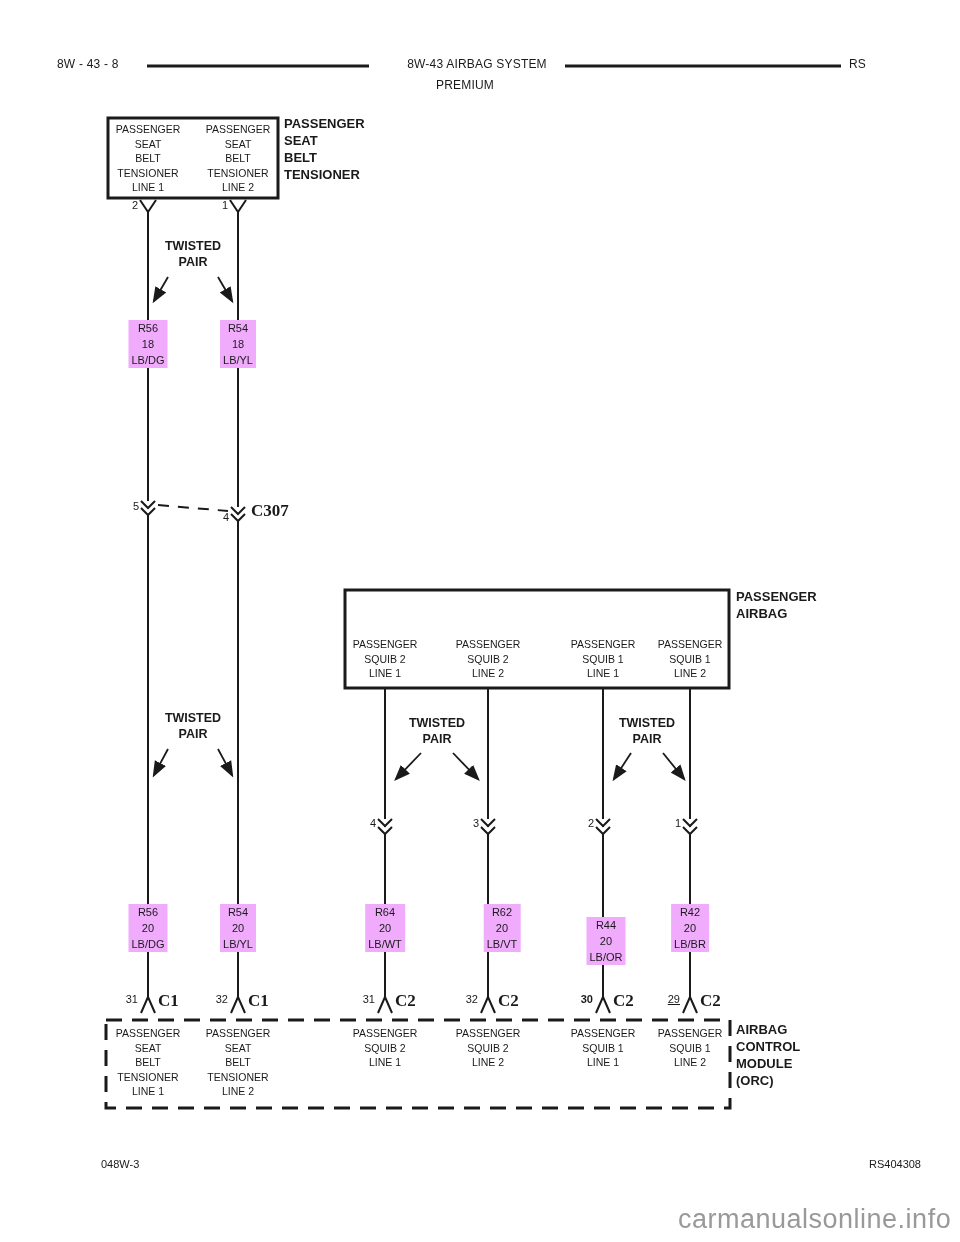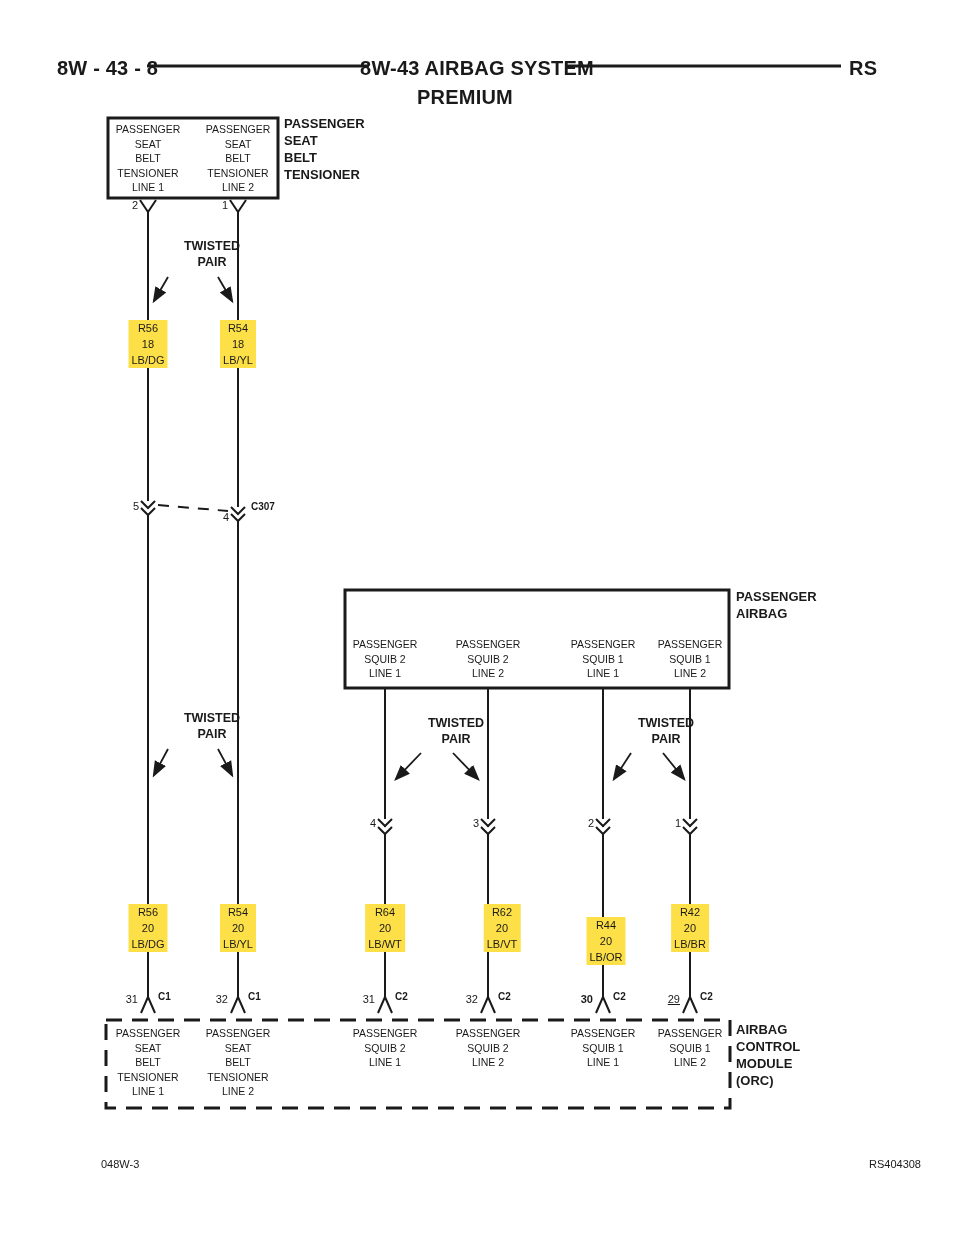--- a/index.html
+++ b/index.html
@@ -1,27 +1,27 @@
 <!DOCTYPE html>
 <html><head>
 <meta charset="utf-8">
 <style>
   html,body{margin:0;padding:0;background:#fff;}
   body{font-family:"Liberation Sans","DejaVu Sans",sans-serif;color:#1a1a1a;}
   #page{position:relative;width:960px;height:1242px;background:#fff;overflow:hidden;}
   .abs{position:absolute;}
   .ctr{transform:translateX(-50%);text-align:center;}
   .pre{white-space:pre-line;}
-  .hdr{font-size:20px;font-weight:bold;letter-spacing:.2px;}
+  .hdr{font-size:12px;font-weight:normal;letter-spacing:.2px;}
   .comp{font-size:10.5px;line-height:14.6px;}
   .side{font-size:13px;font-weight:bold;line-height:17px;}
-  .tp{font-size:12.5px;font-weight:bold;line-height:16px;margin-left:19px;}
-  .wlabel{font-size:11px;line-height:16px;background:#fde047;padding:0 3px;}
+  .tp{font-size:12.5px;font-weight:bold;line-height:16px;}
+  .wlabel{font-size:11px;line-height:16px;background:#f0abfc;padding:0 3px;}
   .pin{font-size:11px;text-align:right;}
-  .cname{font-size:10px;font-weight:bold;}
+  .cname{font-size:17px;font-weight:bold;font-family:Liberation Serif, serif;}
   .foot{font-size:11px;margin-left:44px;}
   .wm{font-size:27px;color:#999;letter-spacing:.5px;}
   svg{position:absolute;left:0;top:0;}
 </style>
 </head>
 <body>
 
 <div id="page">
 
   <svg width="960" height="1242" viewBox="0 0 960 1242">
@@ -87,21 +87,21 @@
         <line x1="421" y1="753" x2="396" y2="779" marker-end="url(#ah)"></line>
         <line x1="453" y1="753" x2="478" y2="779" marker-end="url(#ah)"></line>
         <line x1="631" y1="753" x2="614" y2="779" marker-end="url(#ah)"></line>
         <line x1="663" y1="753" x2="684" y2="779" marker-end="url(#ah)"></line>
       </g>
     </g>
   </svg>
 
   <div class="abs hdr" style="left:57px;top:57px;">8W - 43 - 8</div>
   <div class="abs hdr ctr" style="left:465px;top:57px;margin-left:12px;">8W-43 AIRBAG SYSTEM</div>
-  <div class="abs hdr ctr" style="left:465px;top:86px;">PREMIUM</div>
+  <div class="abs hdr ctr" style="left:465px;top:78px;">PREMIUM</div>
   <div class="abs hdr" style="left:849px;top:57px;">RS</div>
 
   <div class="abs comp pre ctr" style="left:148px;top:122px;">PASSENGER
 SEAT
 BELT
 TENSIONER
 LINE 1</div>
   <div class="abs comp pre ctr" style="left:238px;top:122px;">PASSENGER
 SEAT
 BELT
@@ -224,14 +224,15 @@
   <div class="abs comp pre ctr" style="left:690px;top:1026px;">PASSENGER
 SQUIB 1
 LINE 2</div>
   <div class="abs side pre" style="left:736px;top:1021px;">AIRBAG
 CONTROL
 MODULE
 (ORC)</div>
 
   <div class="abs foot" style="left:57px;top:1158px;">048W-3</div>
   <div class="abs foot" style="left:777px;top:1158px;width:100px;text-align:right;">RS404308</div>
+  <div class="abs wm" style="left:678px;top:1204px;">carmanualsonline.info</div>
 
 </div>
 
 </body></html>

